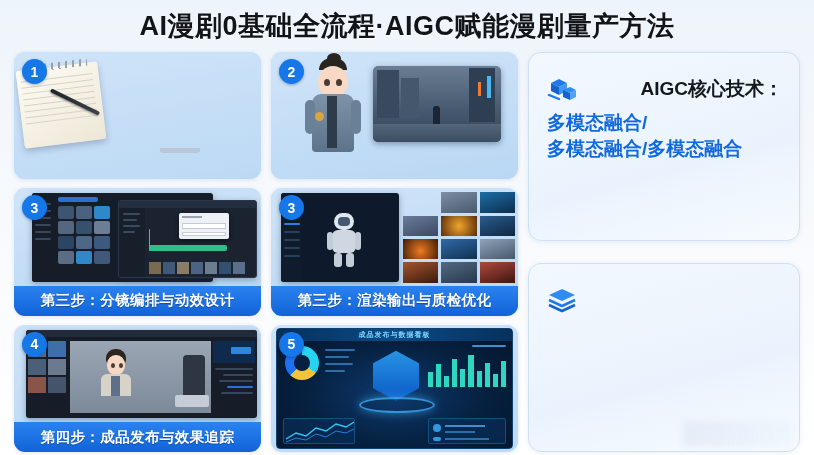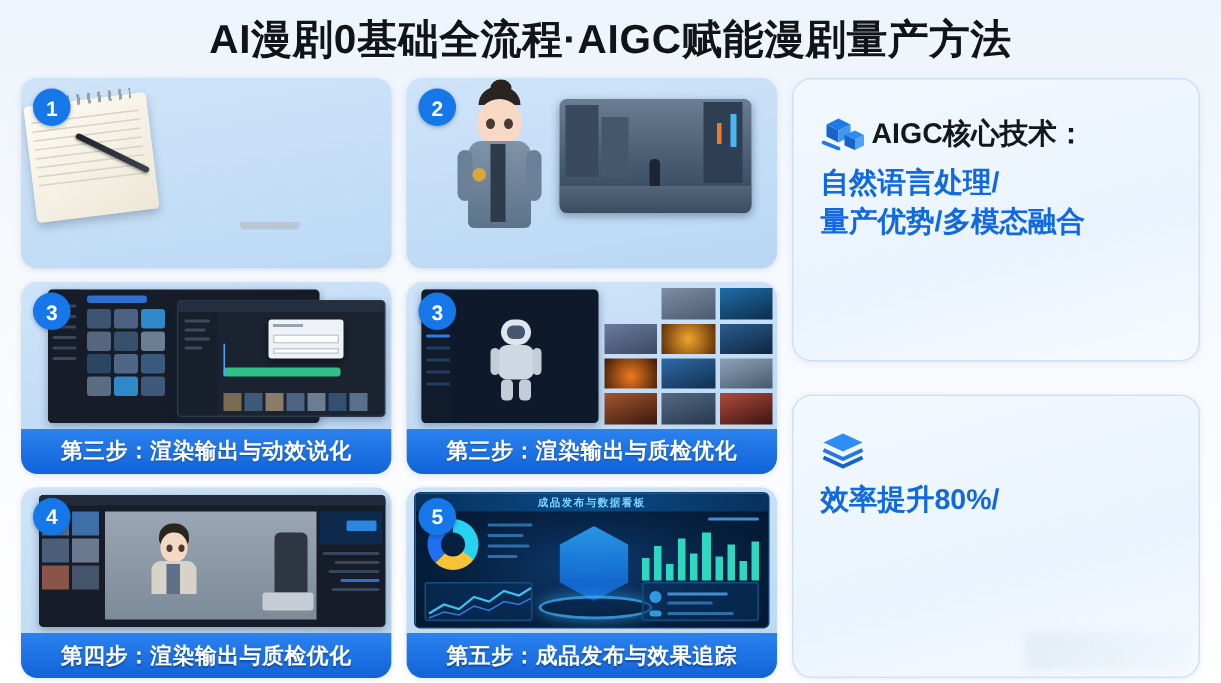--- a/index.html
+++ b/index.html
@@ -47,21 +47,21 @@
     text-shadow:0 1px 1px rgba(0,0,0,.3); white-space:nowrap;
   }
 
   
   .panel {
     flex:1; border-radius:13px; border:1px solid #cfe0f2;
     background:linear-gradient(165deg,#f2f8fe 0%,#eaf3fd 60%,#f7fbff 100%);
     box-shadow:0 1px 5px rgba(60,110,170,.10);
     padding:22px 16px 14px 18px; position:relative; overflow:hidden;
   }
-  .panel-head { display:flex; align-items:center; gap:4px; margin-bottom:7px; }
+  .panel-head { display:flex; align-items:center; gap:4px; margin-bottom:7px;justify-content:space-between; }
   .panel-title { font-size:19px; font-weight:900; color:#14181d; white-space:nowrap; }
   .panel-line { font-size:19px; font-weight:800; color:#1169e0; line-height:1.38; white-space:nowrap; }
   .watermark { position:absolute; right:6px; bottom:4px; width:110px; height:26px;
                background:linear-gradient(90deg,rgba(215,228,242,.5),rgba(225,236,247,.25));
                filter:blur(3px); border-radius:3px; }
 
   
   .scr { position:absolute; background:#1d2533; border-radius:3px; overflow:hidden;
          box-shadow:0 2px 6px rgba(20,40,70,.35); }
   .bar { position:absolute; border-radius:1px; }
@@ -199,21 +199,21 @@
             <div style="width:12px;height:12px;background:#7b6a52"></div>
             <div style="width:12px;height:12px;background:#3f5a78"></div>
             <div style="width:12px;height:12px;background:#8b7c66"></div>
             <div style="width:12px;height:12px;background:#4c6384"></div>
             <div style="width:12px;height:12px;background:#6d7d90"></div>
             <div style="width:12px;height:12px;background:#335070"></div>
             <div style="width:12px;height:12px;background:#59708c"></div>
           </div>
         </div>
       </div>
-      <div class="cap">第三步：渲染输出与动效说化</div>
+      <div class="cap">第三步：分镜编排与动效设计</div>
     </div>
 
     <div class="card">
       <div class="card-img">
         <div class="badge">3</div>
         <div class="scr" style="left:10px;top:5px;width:118px;bottom:4px;background:#0e1a2b">
           <div class="side-rail" style="width:20px;background:#101b2c"></div>
           <div class="rail-item" style="top:14px;background:#24405f"></div>
           <div class="rail-item" style="top:22px;background:#24405f"></div>
           <div class="rail-item" style="top:30px;background:#2f7ce0"></div>
@@ -277,21 +277,21 @@
           </div>
           <div class="bar" style="right:2px;top:11px;width:42px;height:22px;background:#0e2a4c"></div>
           <div class="bar" style="right:6px;top:17px;width:20px;height:7px;background:#2f86e0;border-radius:1px"></div>
           <div class="bar" style="right:4px;top:38px;width:38px;height:2px;background:#36465c"></div>
           <div class="bar" style="right:4px;top:44px;width:30px;height:2px;background:#36465c"></div>
           <div class="bar" style="right:4px;top:50px;width:34px;height:2px;background:#36465c"></div>
           <div class="bar" style="right:4px;top:56px;width:26px;height:2px;background:#2f6fd0"></div>
           <div class="bar" style="right:4px;top:62px;width:32px;height:2px;background:#36465c"></div>
         </div>
       </div>
-      <div class="cap">第四步：渲染输出与质检优化</div>
+      <div class="cap">第四步：成品发布与效果追踪</div>
     </div>
 
     <div class="card">
       <div class="card-img">
         <div class="badge">5</div>
         <div class="dash">
           <div style="position:absolute;left:0;top:0;width:100%;height:12px;background:linear-gradient(90deg,#07315c,#0a4a86,#07315c)"></div>
           <div style="position:absolute;left:0;top:1px;width:100%;text-align:center;font-size:7px;font-weight:700;color:#7fd4ff;letter-spacing:1px">成品发布与数据看板</div>
           <div class="donut"></div>
           <div class="bar" style="left:48px;top:20px;width:30px;height:2px;background:#2b6ea8"></div>
@@ -321,21 +321,20 @@
           </div>
           <div style="position:absolute;right:6px;bottom:4px;width:78px;height:26px;background:rgba(10,50,95,.55);border:1px solid #10507f;border-radius:2px">
             <div style="position:absolute;left:4px;top:5px;width:8px;height:8px;border-radius:50%;background:#2f9ae0"></div>
             <div style="position:absolute;left:16px;top:6px;width:40px;height:2px;background:#3f8fd0"></div>
             <div style="position:absolute;left:16px;top:12px;width:30px;height:2px;background:#2b6ea8"></div>
             <div style="position:absolute;left:4px;top:18px;width:8px;height:4px;border-radius:2px;background:#2f9ae0"></div>
             <div style="position:absolute;left:16px;top:19px;width:44px;height:2px;background:#2b6ea8"></div>
           </div>
         </div>
       </div>
-      <div class="cap">第五步：成品发布与效果追踪</div>
     </div>
 
   </div>
 
   <div class="side">
 
     <div class="panel">
       <div class="panel-head">
         <span style="display:inline-block;width:30px;height:28px">
           <svg width="30" height="28" viewBox="0 0 30 28">
@@ -343,32 +342,31 @@
             <path d="M4 8 L12 12 L12 20 L4 16 Z" fill="#1763cc"></path>
             <path d="M20 8 L20 16 L12 20 L12 12 Z" fill="#3f97f5"></path>
             <path d="M16 15 L23 12 L29 15 L23 18 Z" fill="#2f8cf2"></path>
             <path d="M16 15 L23 18 L23 25 L16 22 Z" fill="#1763cc"></path>
             <path d="M29 15 L29 22 L23 25 L23 18 Z" fill="#4ea3f7"></path>
             <path d="M2 20 L12 24" stroke="#1f7ae8" stroke-width="2.4" stroke-linecap="round" fill="none"></path>
           </svg>
         </span>
         <span class="panel-title">AIGC核心技术：</span>
       </div>
-      <div class="panel-line">自然语言处理/</div>
-      <div class="panel-line">量产优势/多模态融合</div>
+      <div class="panel-line">多模态融合/</div>
+      <div class="panel-line">多模态融合/多模态融合</div>
     </div>
 
     <div class="panel">
       <div class="panel-head">
         <span style="display:inline-block;width:30px;height:28px">
           <svg width="30" height="28" viewBox="0 0 30 28">
             <path d="M15 3 L28 9 L15 15 L2 9 Z" fill="#2f8cf2"></path>
             <path d="M2 14 L15 20 L28 14" stroke="#1f7ae8" stroke-width="2.6" fill="none" stroke-linejoin="round"></path>
             <path d="M2 19 L15 25 L28 19" stroke="#1763cc" stroke-width="2.6" fill="none" stroke-linejoin="round"></path>
           </svg>
         </span>
       </div>
-      <div class="panel-line">效率提升80%/</div>
       <div class="watermark"></div>
     </div>
 
   </div>
 </div>
 
 </body></html>

